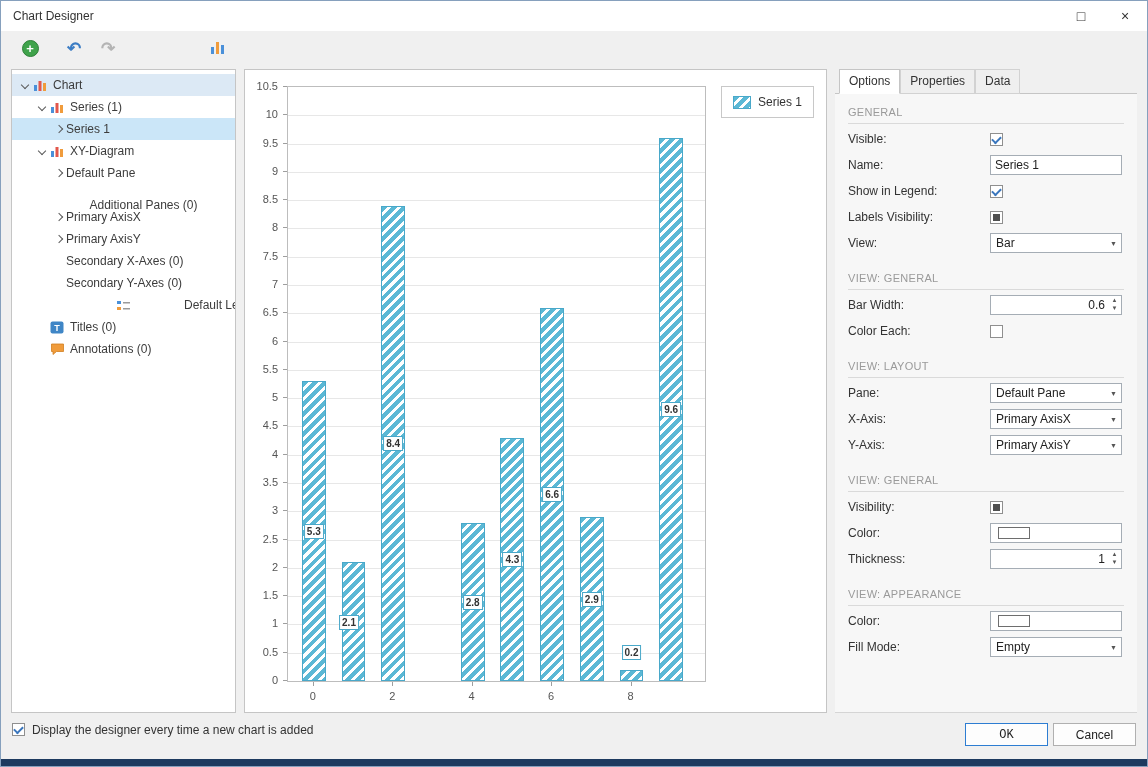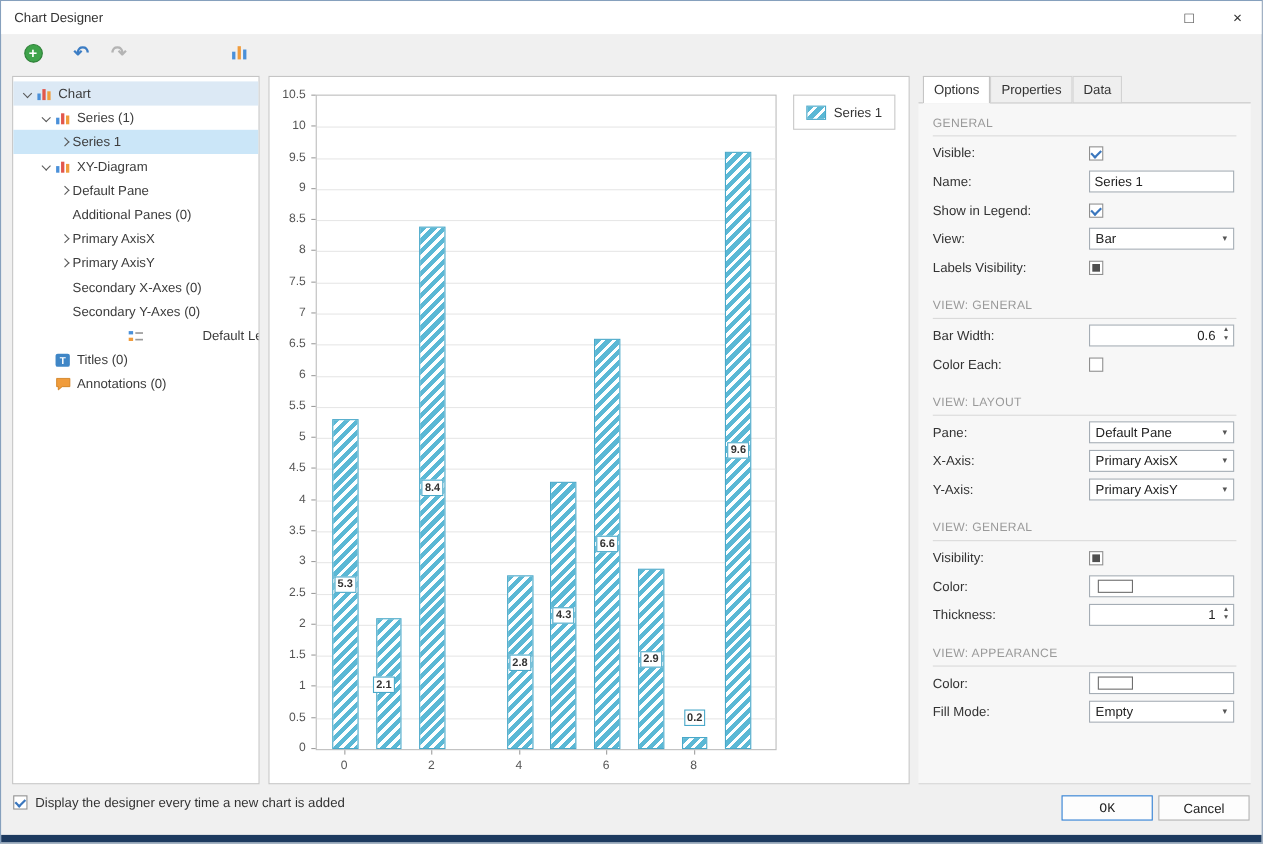--- a/index.html
+++ b/index.html
@@ -158,21 +158,21 @@
               <rect x="5.5" y="2" width="3" height="10" fill="#e2574c"></rect>
               <rect x="10" y="4" width="3" height="8" fill="#f09c3c"></rect>
             </svg>
           </span>
           <span class="tlabel">XY-Diagram</span>
         </div>
         <div class="trow" style="padding-left: 40px;">
           <span class="exp collapsed"></span>
           <span class="tlabel">Default Pane</span>
         </div>
-        <div class="trow" style="padding-left: 40px;">
+        <div class="trow" style="padding-left: 40px; flex-direction: column;">
           <span class="exp none"></span>
           <span class="tlabel">Additional Panes (0)</span>
         </div>
         <div class="trow" style="padding-left: 40px;">
           <span class="exp collapsed"></span>
           <span class="tlabel">Primary AxisX</span>
         </div>
         <div class="trow" style="padding-left: 40px;">
           <span class="exp collapsed"></span>
           <span class="tlabel">Primary AxisY</span>
@@ -345,32 +345,32 @@
               <input class="tin" value="Series 1" style="">
             </div>
           </div>
           <div class="prow">
             <span class="plab">Show in Legend:</span>
             <div class="pctl">
               <span class="cb checked"></span>
             </div>
           </div>
           <div class="prow">
+            <span class="plab">Labels Visibility:</span>
+            <div class="pctl">
+              <span class="cb indet"></span>
+            </div>
+          </div>
+          <div class="prow">
             <span class="plab">View:</span>
             <div class="pctl">
               <div class="dd">
                 <span class="val">Bar</span>
                 <span class="arr">▼</span>
               </div>
-            </div>
-          </div>
-          <div class="prow">
-            <span class="plab">Labels Visibility:</span>
-            <div class="pctl">
-              <span class="cb indet"></span>
             </div>
           </div>
           <div class="sech">VIEW: GENERAL</div>
           <div class="prow">
             <span class="plab">Bar Width:</span>
             <div class="pctl">
               <div class="spin">
                 <span class="val">0.6</span>
                 <span class="arrs">
                   <span>▲</span>

